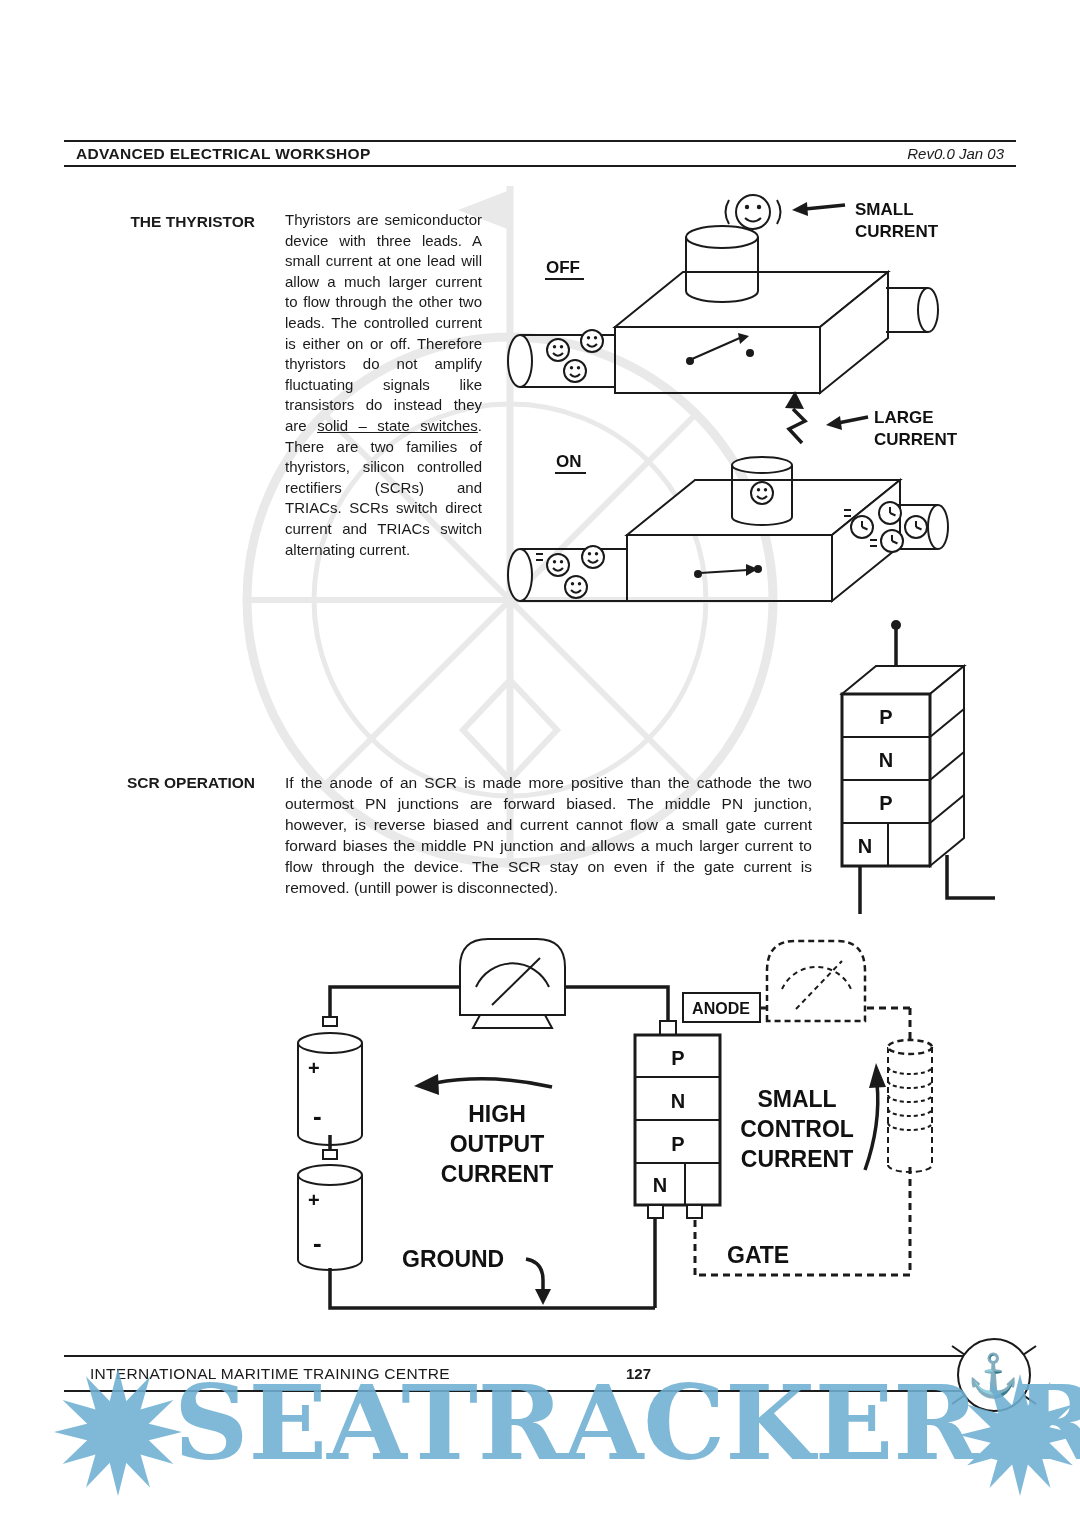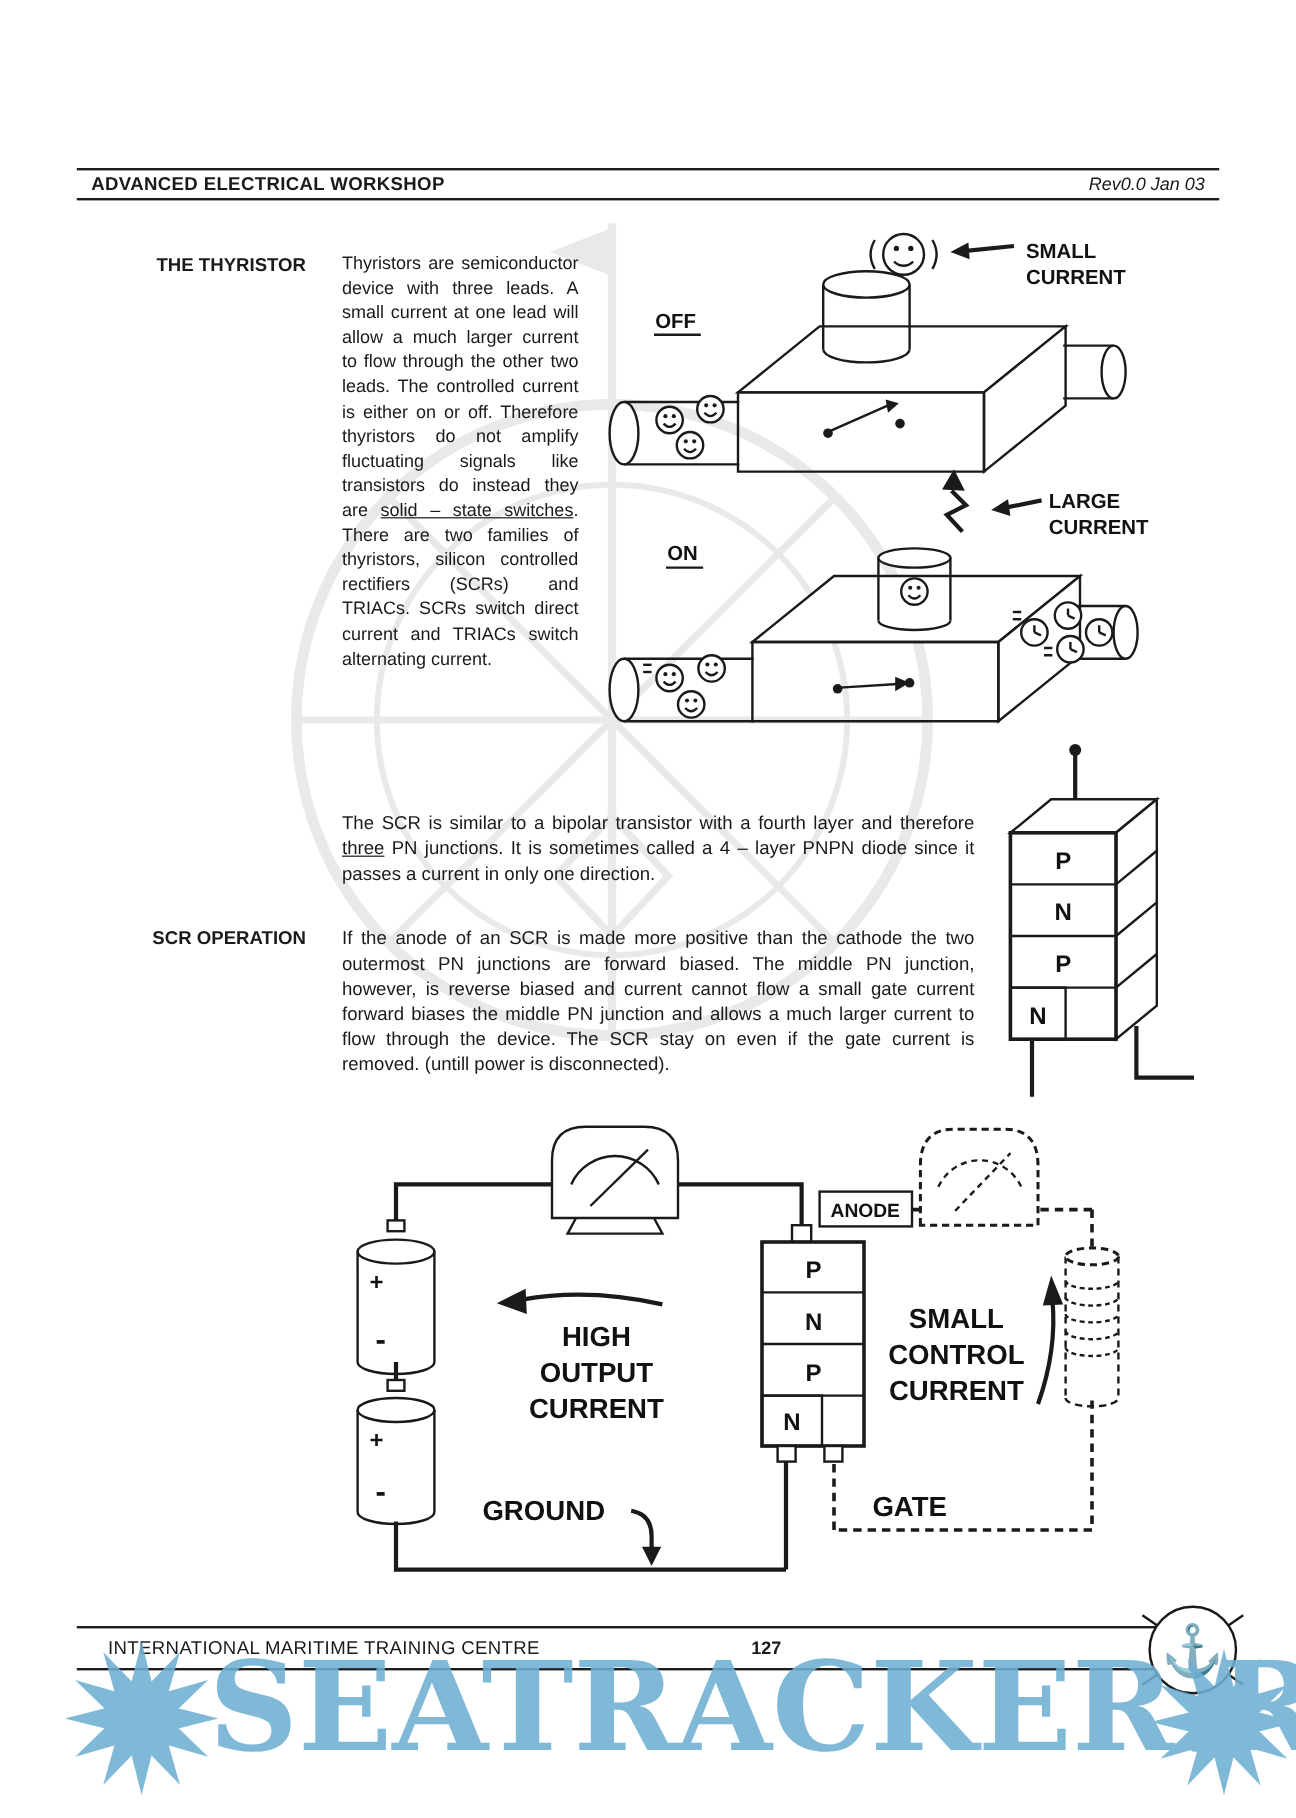--- a/index.html
+++ b/index.html
@@ -196,23 +196,20 @@
           <circle class="blk" cx="198" cy="399" r="4"></circle>
           <circle class="blk" cx="258" cy="394" r="4"></circle>
           <line class="ln" x1="200" y1="398" x2="248" y2="395"></line>
           <polygon class="blk" points="246,389 258,394 246,401"></polygon>
         </g>
       </g>
     </g>
   </svg>
 
 
-  <div class="para" style="left:285px; top:676px; width:527px; font-size:15.5px; line-height:21px;">
-    <span>The SCR is similar to a bipolar transistor with a fourth layer and therefore </span><span class="u">three</span><span> PN junctions. It is sometimes called a 4 – layer PNPN diode since it passes a current in only one direction.</span>
-  </div>
 
   <div class="plabel" style="top:773px;">SCR OPERATION</div>
 
   <div class="para" style="left:285px; top:772px; width:527px; font-size:15.5px; line-height:21px;">If the anode of an SCR is made more positive than the cathode the two outermost PN junctions are forward biased. The middle PN junction, however, is reverse biased and current cannot flow a small gate current forward biases the middle PN junction and allows a much larger current to flow through the device. The SCR stay on even if the gate current is removed. (untill power is disconnected).</div>
 
   <svg style="left:830px; top:612px;" width="180" height="312" viewBox="0 0 180 312">
     <line class="thick" x1="66" y1="14" x2="66" y2="60" stroke-linecap="round" stroke-width="5"></line>
     <circle class="blk" cx="66" cy="13" r="5"></circle>
     <polygon class="fw" points="12,82 46,54 134,54 100,82"></polygon>
     <polygon class="fw" points="100,82 134,54 134,226 100,254"></polygon>

